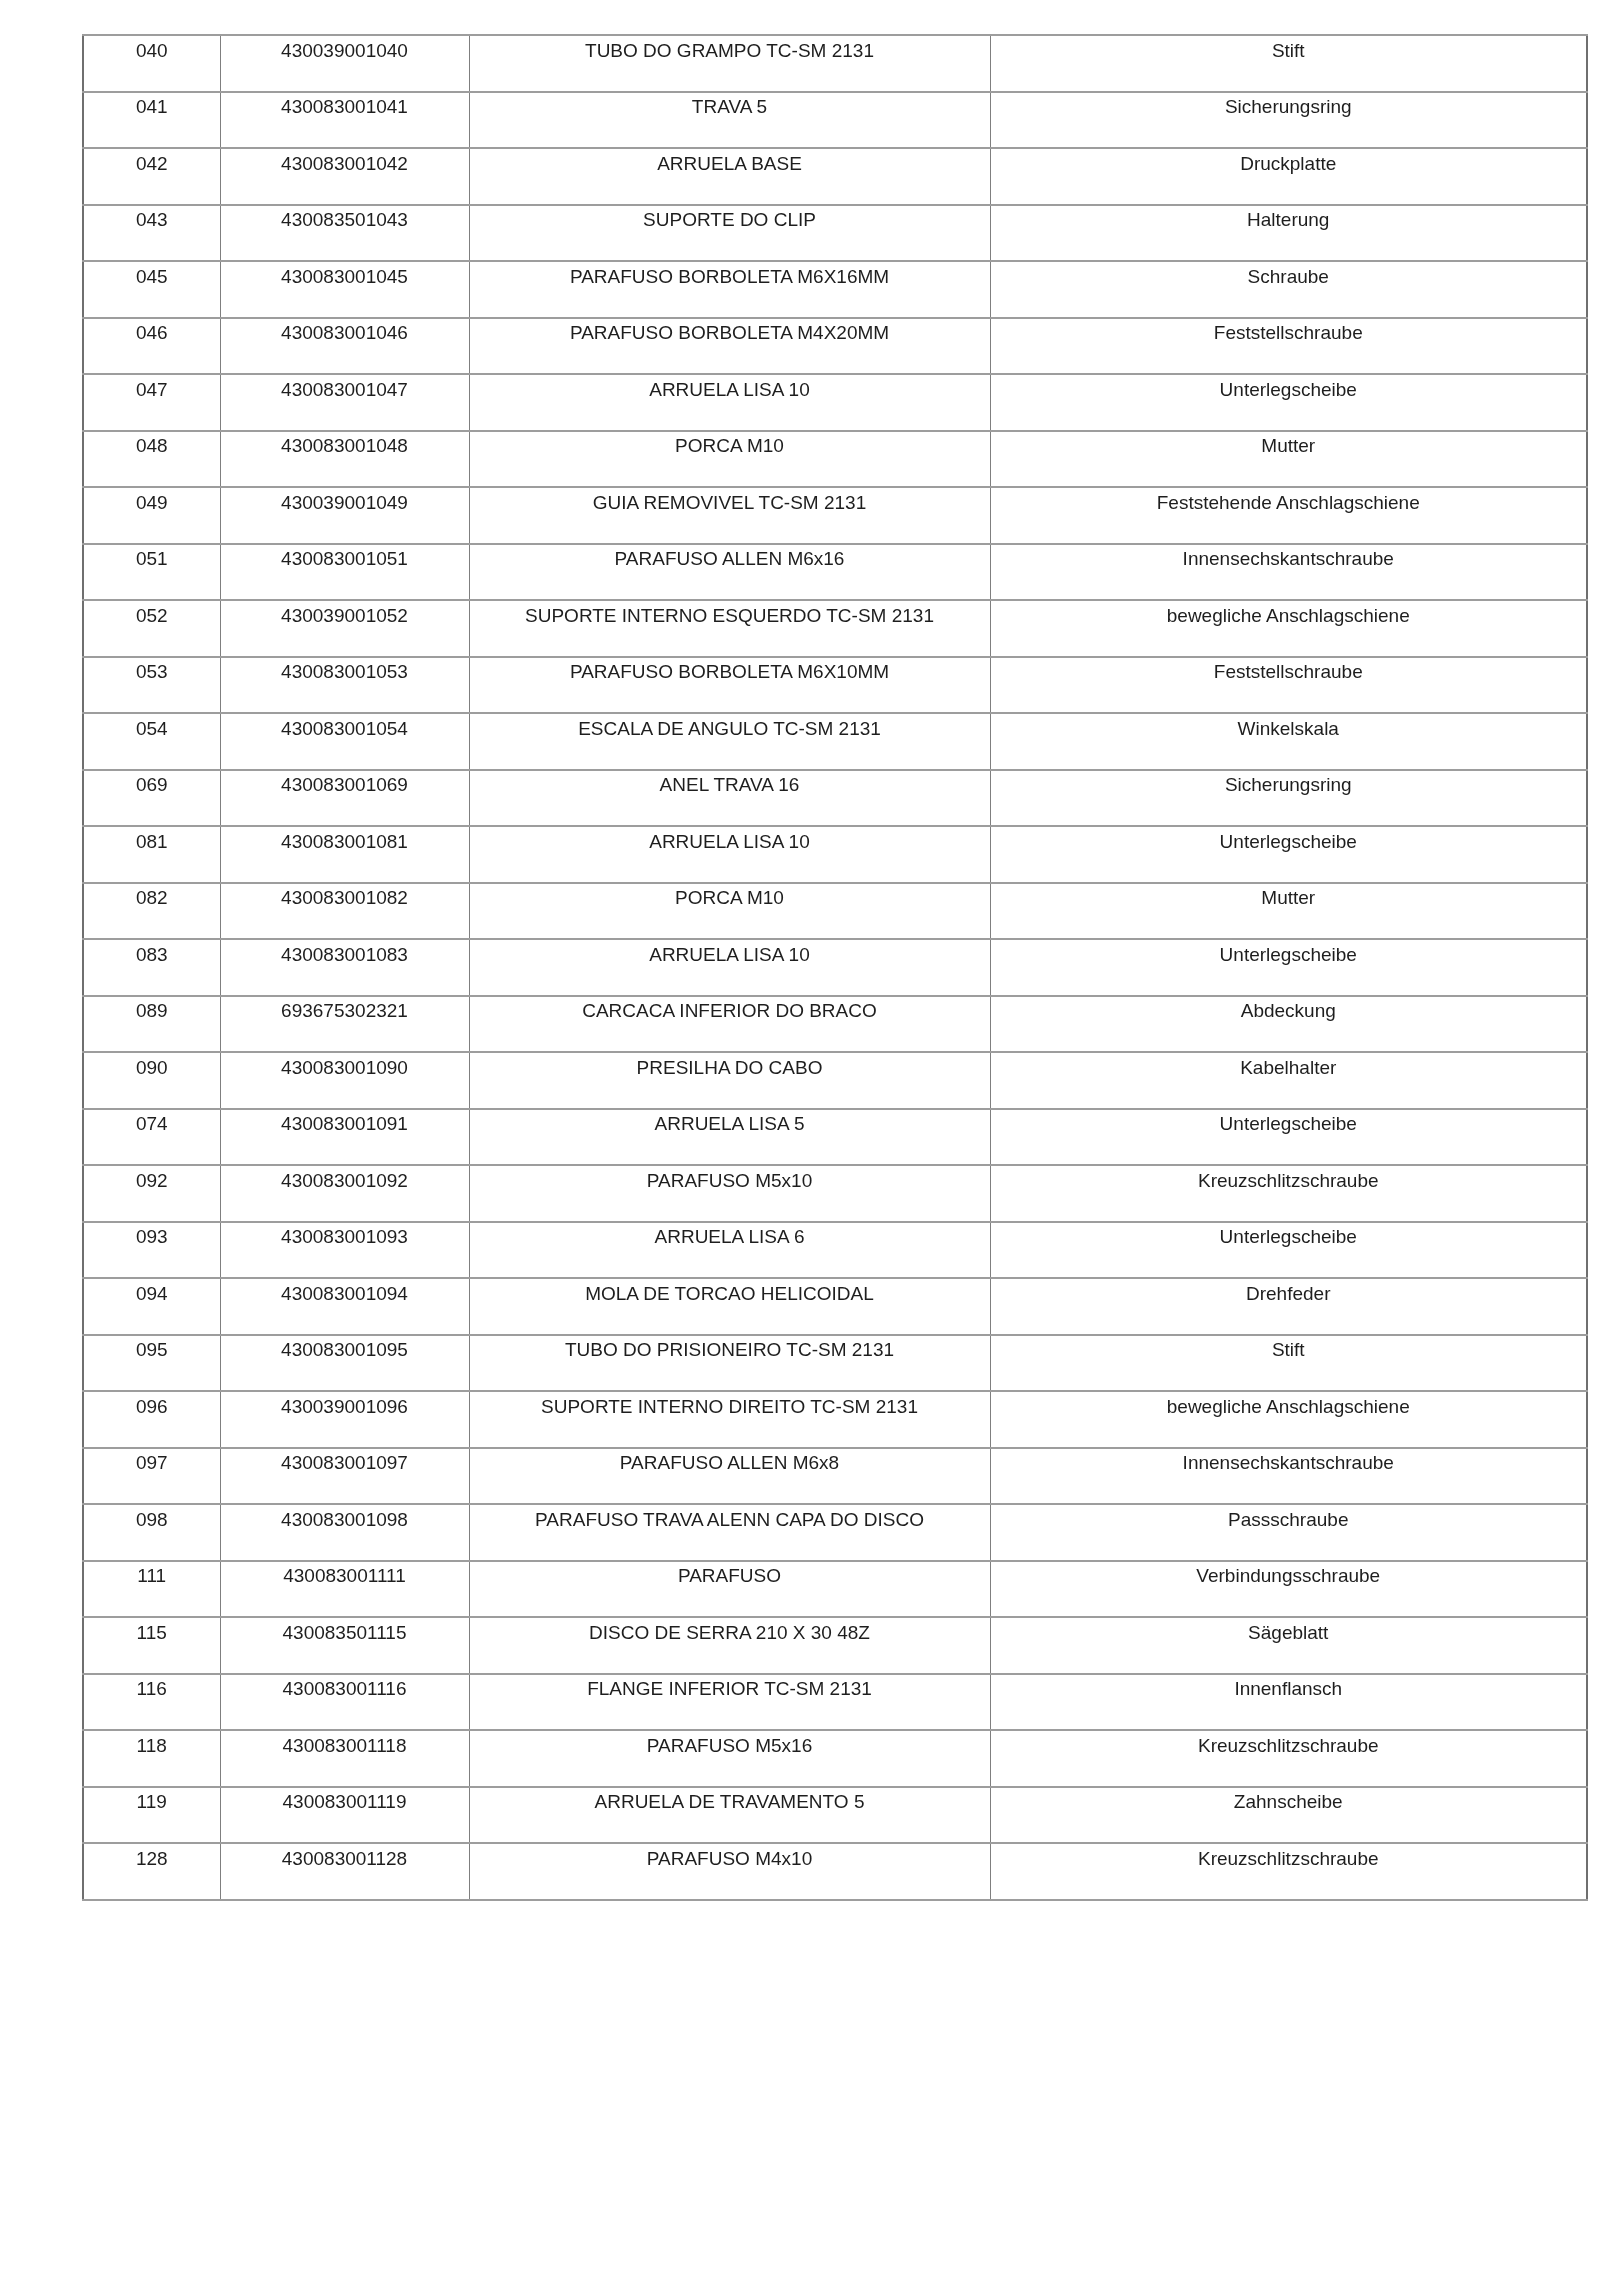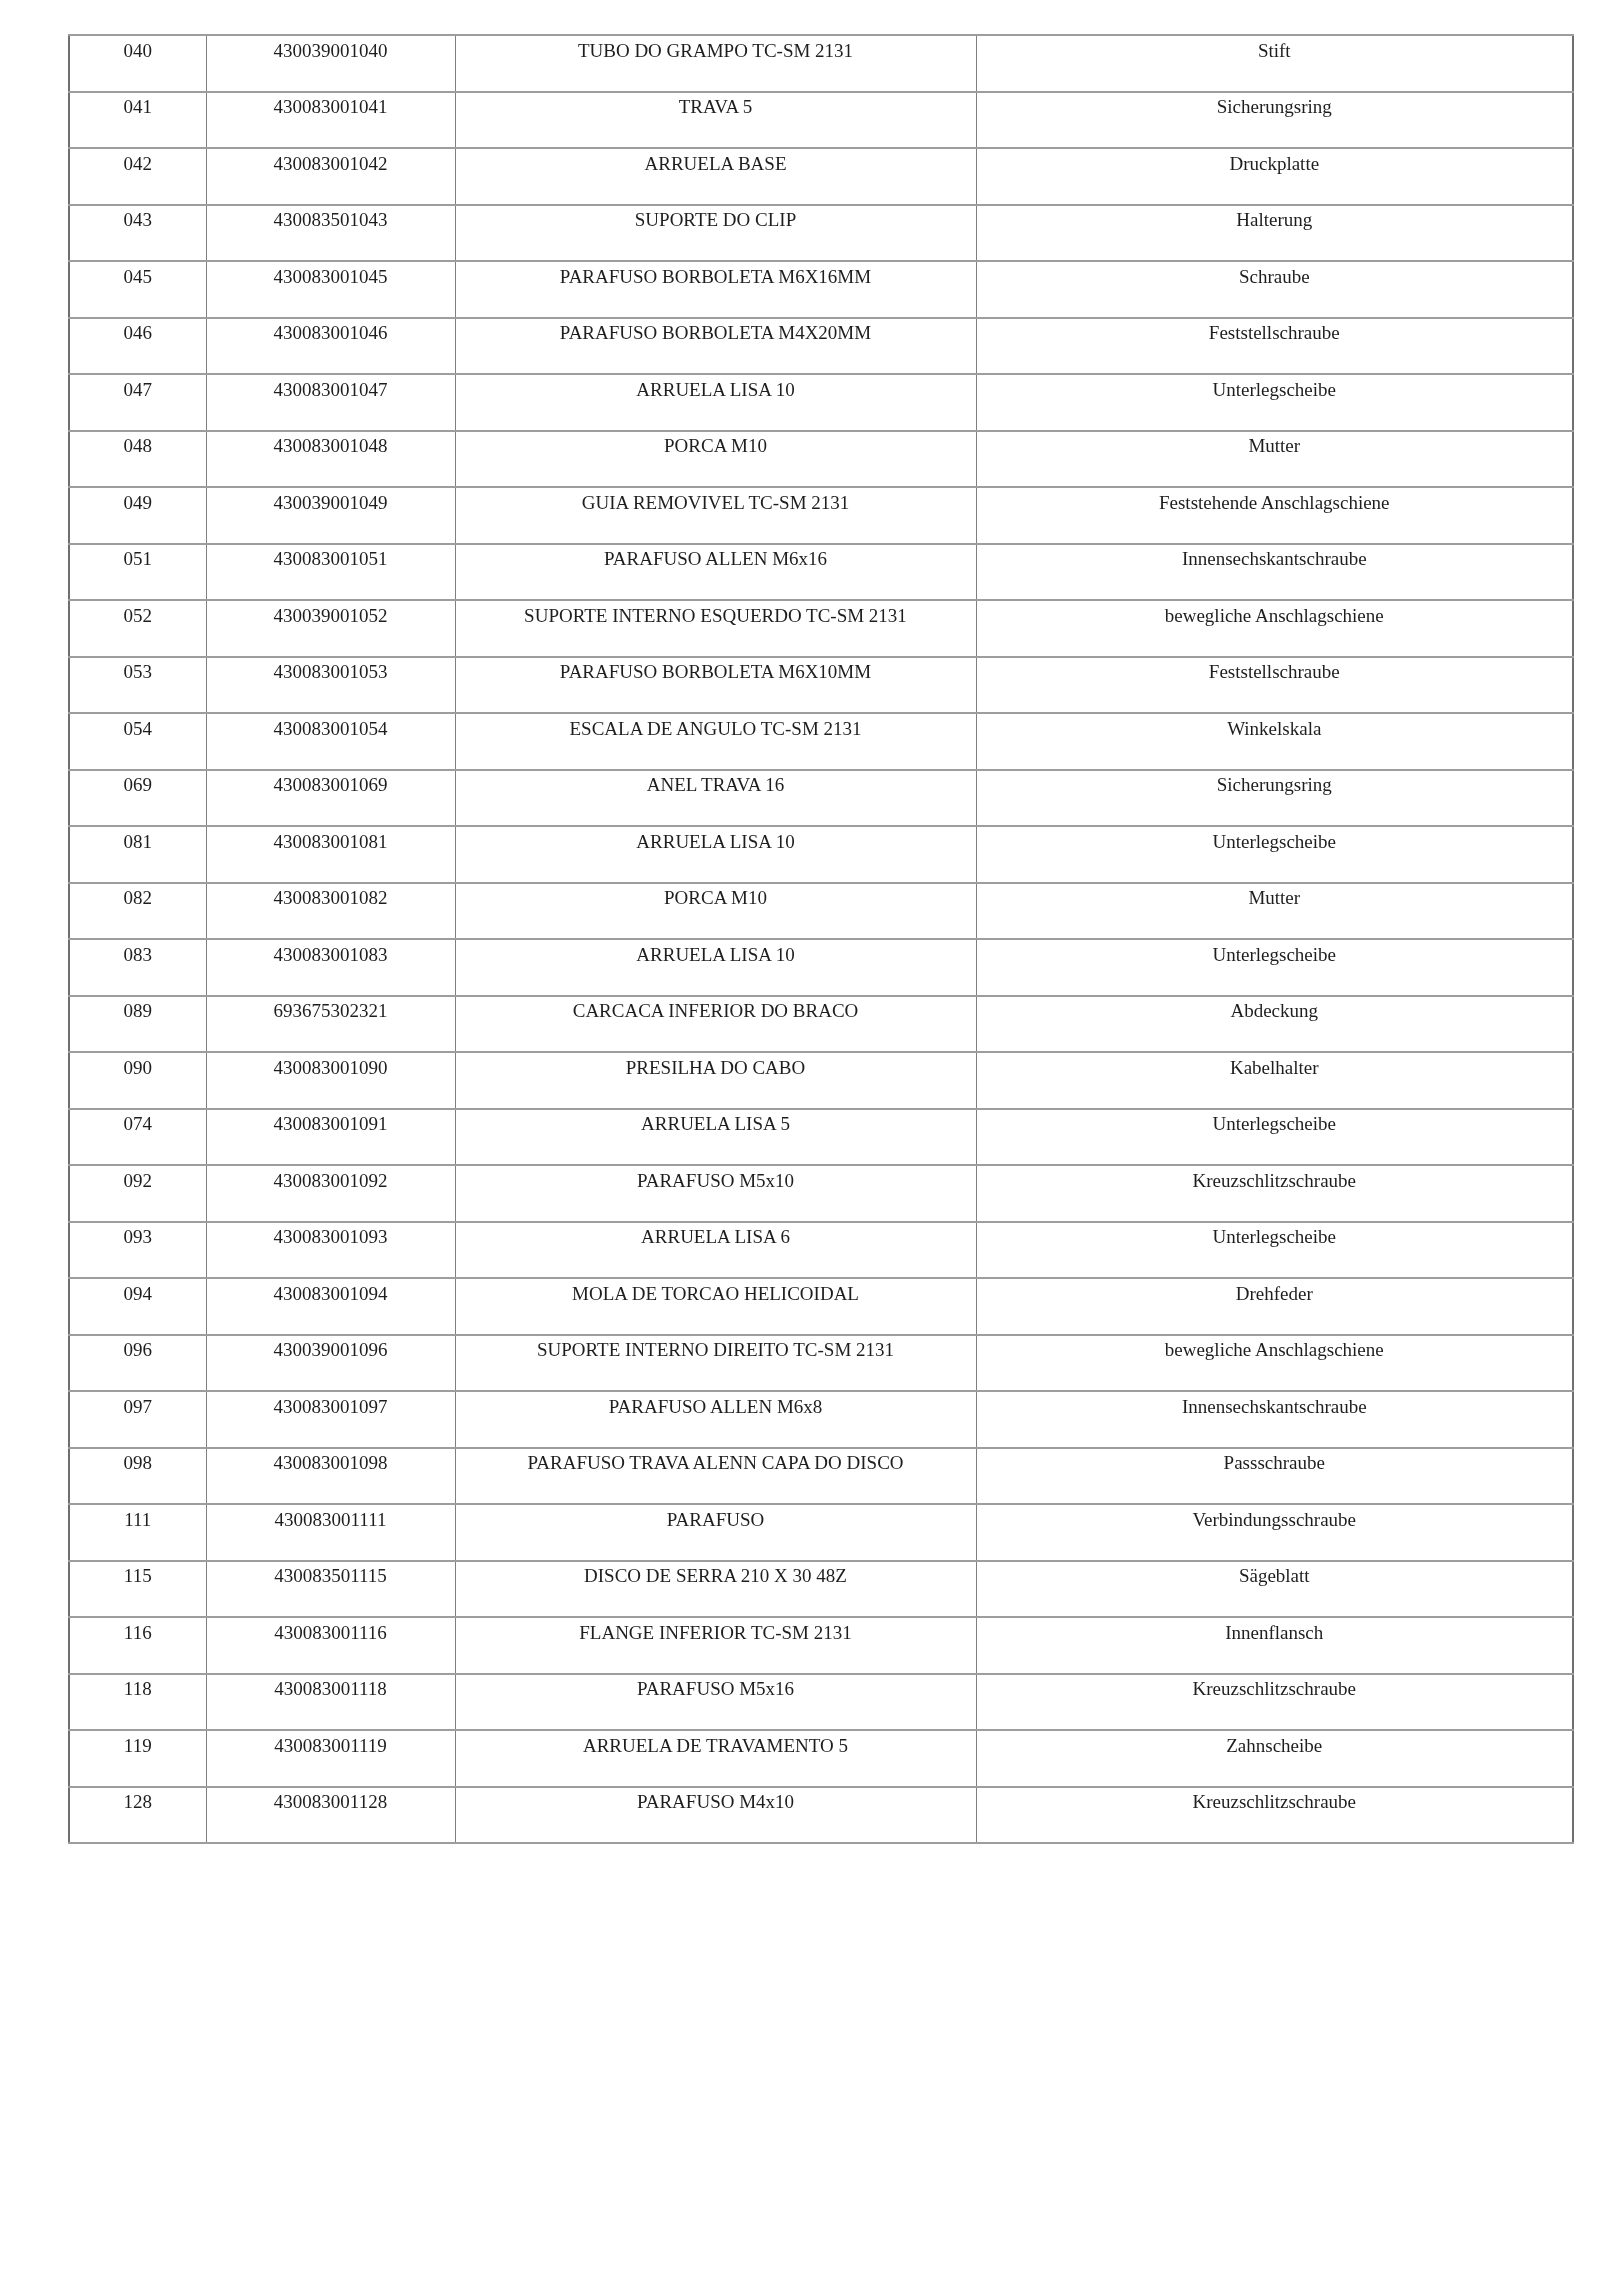--- a/index.html
+++ b/index.html
@@ -17,27 +17,26 @@
   .page {
     position: absolute;
     left: 0; top: 0;
     width: 1620px;
     height: 2293px;
     background: #ffffff;
     overflow: hidden;
   }
   table.parts {
     position: absolute;
-    left: 68px;
+    left: 82px;
     top: 34px;
     width: 1505px;
     table-layout: fixed;
     border-collapse: collapse;
     border: 2.7px solid #6f6f6f;
-    font-family: Liberation Serif, serif;
   }
   table.parts td {
     border-left: 1.8px solid #7f7f7f;
     border-right: 1.8px solid #7f7f7f;
     border-top: 2.7px solid #9d9d9d;
     border-bottom: 2.7px solid #9d9d9d;
     height: 50px;
     vertical-align: top;
     text-align: center;
     padding: 4.5px 5.4px 0 5.4px;
@@ -195,20 +194,26 @@
     <td>ARRUELA LISA 6</td>
     <td>Unterlegscheibe</td>
   </tr>
         <tr>
     <td>094</td>
     <td>430083001094</td>
     <td>MOLA DE TORCAO HELICOIDAL</td>
     <td>Drehfeder</td>
   </tr>
         <tr>
+    <td>095</td>
+    <td>430083001095</td>
+    <td>TUBO DO PRISIONEIRO TC-SM 2131</td>
+    <td>Stift</td>
+  </tr>
+        <tr>
     <td>096</td>
     <td>430039001096</td>
     <td>SUPORTE INTERNO DIREITO TC-SM 2131</td>
     <td>bewegliche Anschlagschiene</td>
   </tr>
         <tr>
     <td>097</td>
     <td>430083001097</td>
     <td>PARAFUSO ALLEN M6x8</td>
     <td>Innensechskantschraube</td>

